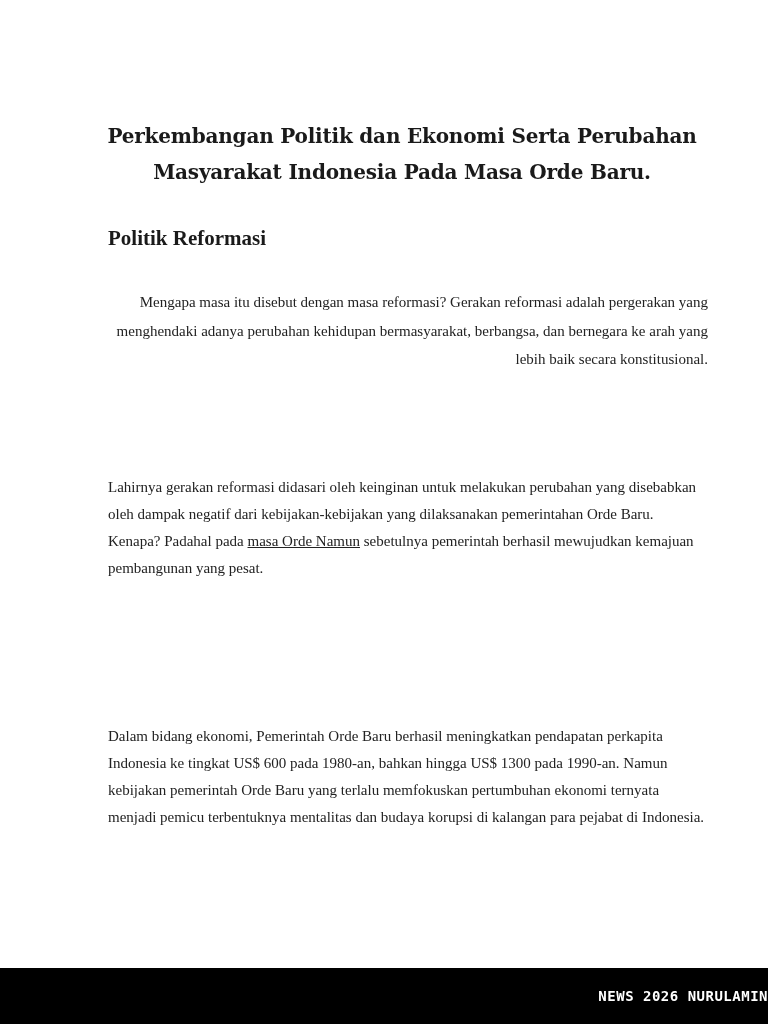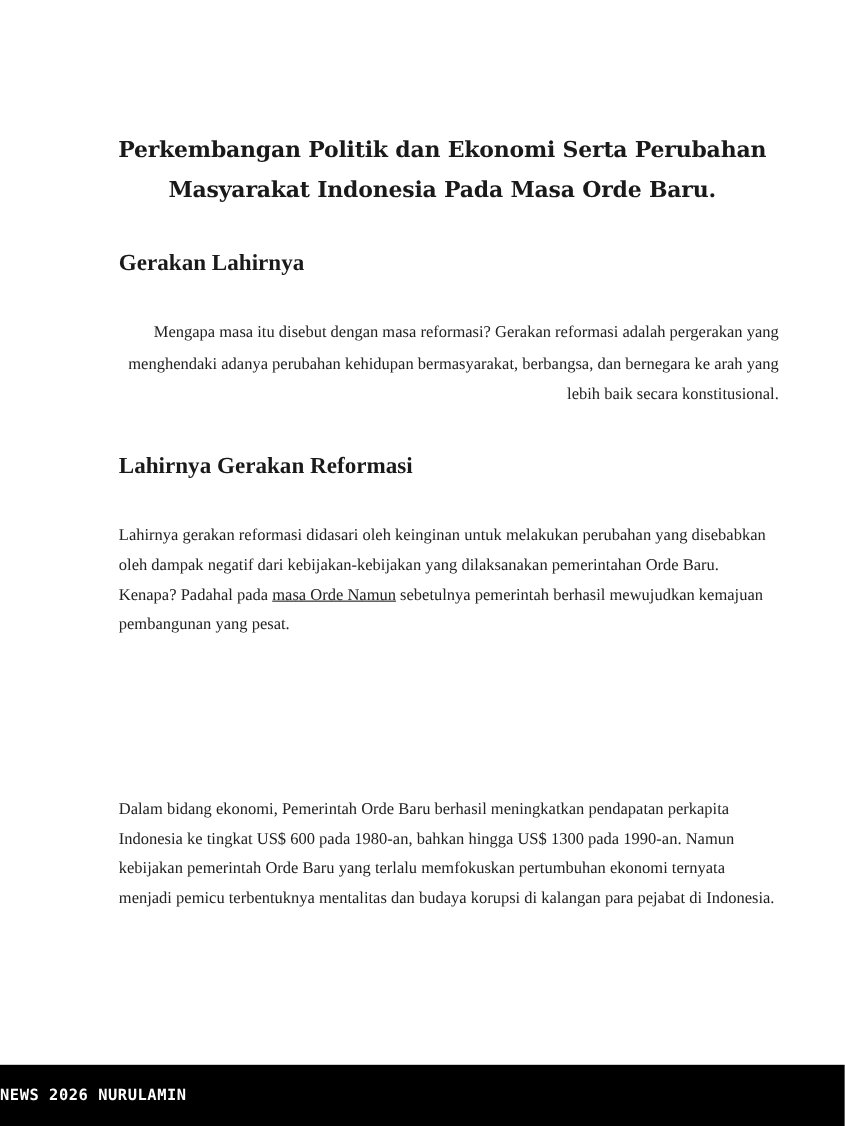--- a/index.html
+++ b/index.html
@@ -69,40 +69,39 @@
     }
     .footer {
       position: absolute;
       left: 0;
       top: 968px;
       width: 768px;
       height: 56px;
       background: #000000;
       display: flex;
       align-items: center;
-      justify-content: flex-start;
+      justify-content: flex-end;
     }
     .footer-text {
       font-family: "DejaVu Sans Mono", monospace;
       font-weight: bold;
       font-size: 14px;
       color: #ffffff;
       letter-spacing: 0.5px;
     }
   </style>
 </head>
 <body>
 
 <div class="page">
   <h1 class="title">Perkembangan Politik dan Ekonomi Serta Perubahan Masyarakat Indonesia Pada Masa Orde Baru.</h1>
 
-  <h2 class="h2 s1">Gerakan Lahirnya</h2>
+  <h2 class="h2 s1">Politik Reformasi</h2>
   <p class="para p1">Mengapa masa itu disebut dengan masa reformasi? Gerakan reformasi adalah pergerakan yang menghendaki adanya perubahan kehidupan bermasyarakat, berbangsa, dan bernegara ke arah yang lebih baik secara konstitusional.</p>
 
-  <h2 class="h2 s2">Lahirnya Gerakan Reformasi</h2>
   <p class="para p2"><span>Lahirnya gerakan reformasi didasari oleh keinginan untuk melakukan perubahan yang disebabkan oleh dampak negatif dari kebijakan-kebijakan yang dilaksanakan pemerintahan Orde Baru. Kenapa? Padahal pada </span><a class="link">masa Orde Namun</a><span> sebetulnya pemerintah berhasil mewujudkan kemajuan pembangunan yang pesat.</span></p>
 
 
   <p class="para p4">Dalam bidang ekonomi, Pemerintah Orde Baru berhasil meningkatkan pendapatan perkapita Indonesia ke tingkat US$ 600 pada 1980-an, bahkan hingga US$ 1300 pada 1990-an. Namun kebijakan pemerintah Orde Baru yang terlalu memfokuskan pertumbuhan ekonomi ternyata menjadi pemicu terbentuknya mentalitas dan budaya korupsi di kalangan para pejabat di Indonesia.</p>
 </div>
 
 <div class="footer">
   <span class="footer-text">NEWS 2026 NURULAMIN</span>
 </div>
 

